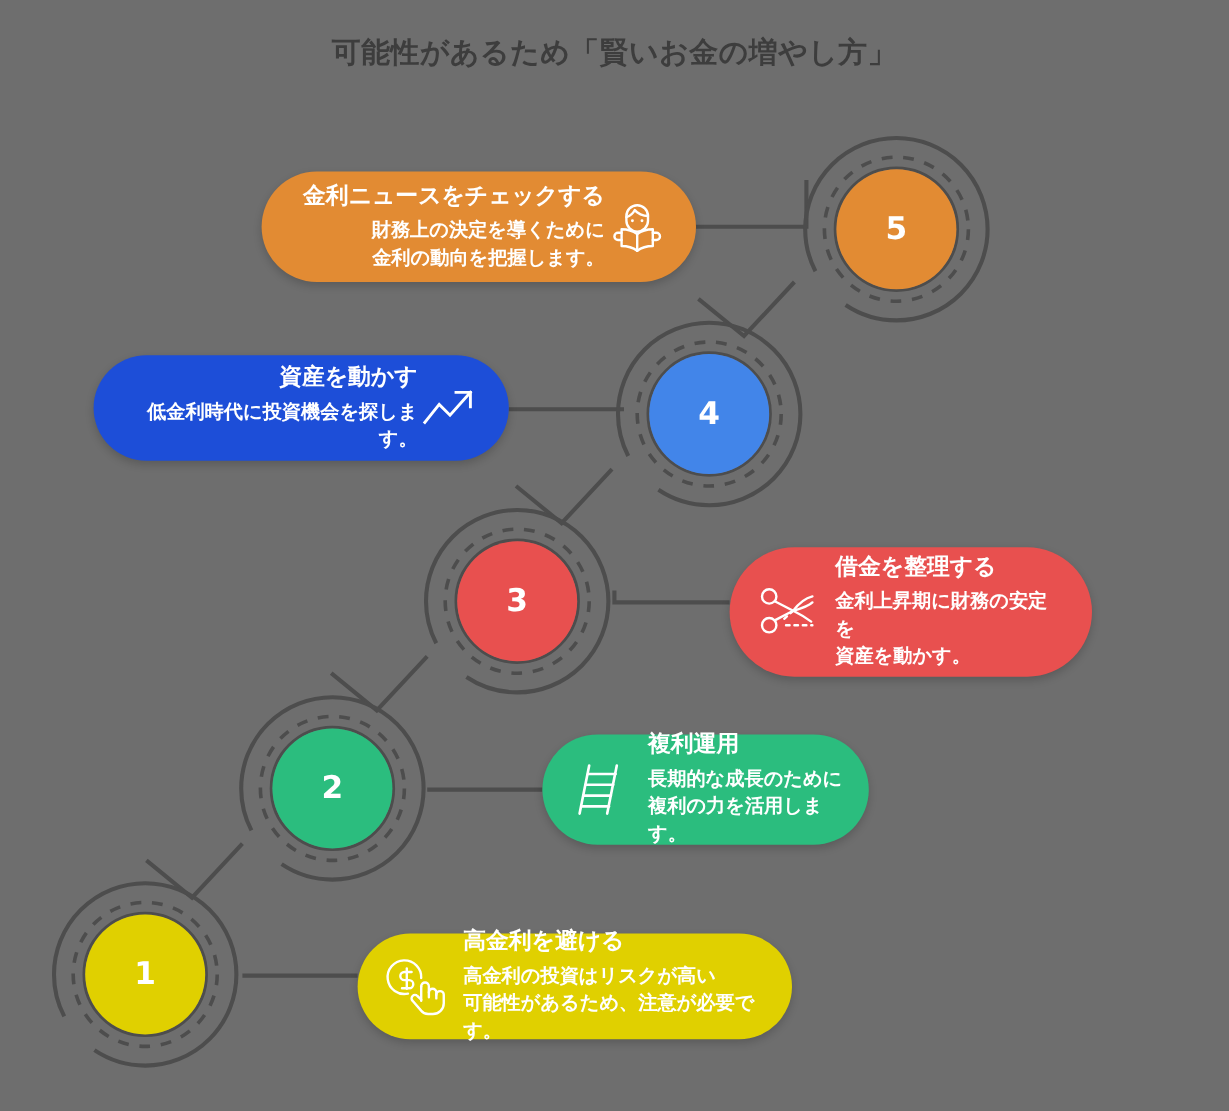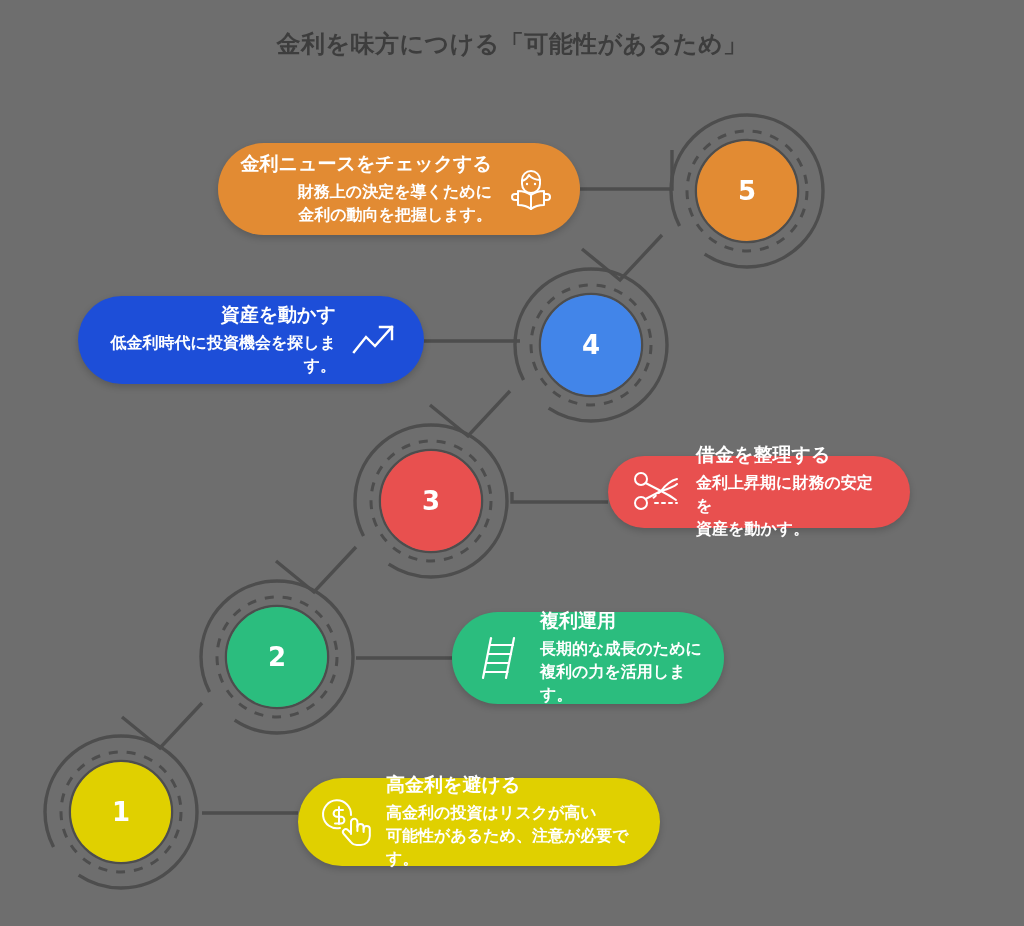--- a/index.html
+++ b/index.html
@@ -108,44 +108,44 @@
     width: 54px;
     height: 54px;
     display: flex;
     align-items: center;
     justify-content: center;
   }
   .card .card-icon svg { display: block; }
 
   
   .card.icon-right { justify-content: flex-end; }
-  .card.icon-right .card-text { text-align: right; align-items: flex-end; margin-right: 12px; }
+  .card.icon-right .card-text { text-align: right; align-items: flex-end; }
   .card.icon-left  { justify-content: flex-start; }
   .card.icon-left  .card-text { text-align: left;  align-items: flex-start; margin-left: 12px; }
 
   
   #card-5 { left: 218px; top: 143px; width: 362px; height: 92px; }
   #card-4 { left: 78px;  top: 296px; width: 346px; height: 88px; }
-  #card-3 { left: 608px; top: 456px; width: 302px; height: 72px; }
+  #card-3 { left: 608px; top: 456px; width: 302px; height: 108px; }
   #card-2 { left: 452px; top: 612px; width: 272px; height: 92px; }
   #card-1 { left: 298px; top: 778px; width: 362px; height: 88px; }
 
   
   #node-5 { left: 668px; top: 112px; }
   #node-4 { left: 512px; top: 266px; }
   #node-3 { left: 352px; top: 422px; }
   #node-2 { left: 198px; top: 578px; }
   #node-1 { left: 42px;  top: 733px; }
 </style>
 </head>
 <body>
 
 <div id="stage">
 
-  <div class="title">金利を味方につける「可能性があるため」</div>
+  <div class="title">可能性があるため「賢いお金の増やし方」</div>
 
   <svg id="connectors" viewBox="0 0 1024 926" xmlns="http://www.w3.org/2000/svg">
     <g fill="none" stroke="#4d4d4d" stroke-width="3.4" stroke-linecap="butt" stroke-linejoin="miter">
 
       <path d="M580 189 L672 189 L672 150"></path>
 
       <path d="M660 261 L698 292 L740 247" transform="translate(-78,-12) rotate(0)"></path>
 
       <path d="M424 341 L520 341"></path>
 

